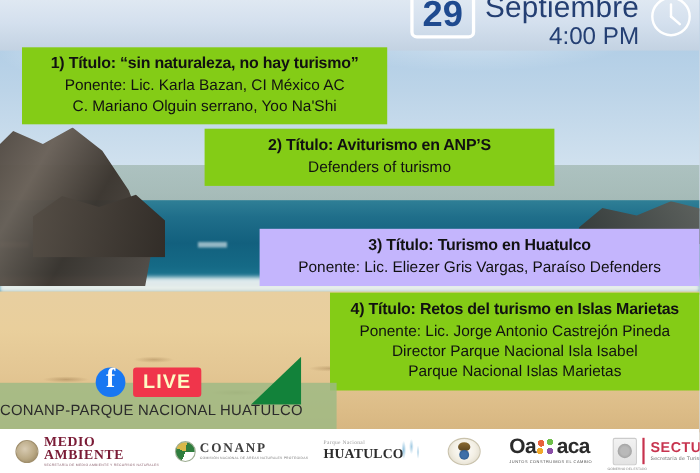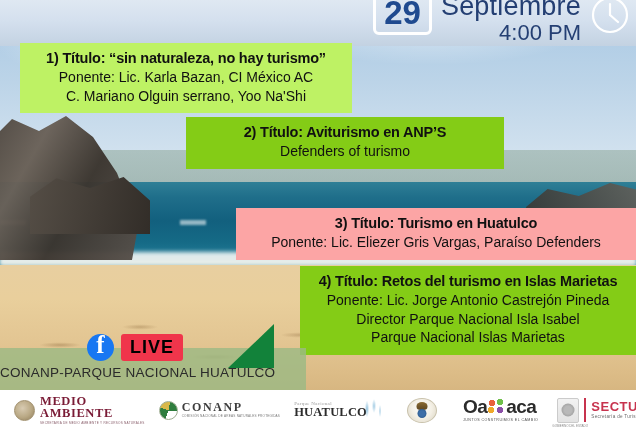--- a/index.html
+++ b/index.html
@@ -114,22 +114,22 @@
   .block {
     position:absolute;
     padding:6px 10px 8px 10px;
     color:#111;
     line-height:1.32;
   }
   .block .ttl {
     font-weight:bold; font-size:14.5px; letter-spacing:-.2px; white-space:nowrap;
   }
   .block .ln { font-size:14px; white-space:nowrap; }
-  .green-a { background:#bef264; }
-  .green-b { background:#fca5a5; }
+  .green-a { background:#84cc16; }
+  .green-b { background:#c4b5fd; }
   .tan     { background:#84cc16; }
 
   #block1 { left:20px;  top:43px;  width:332px; text-align:center; }
   #block2 { left:186px; top:117px; width:318px; text-align:center; }
   #block3 { left:236px; top:208px; width:400px; text-align:center; }
   #block4 { left:300px; top:266px; width:336px; text-align:center; }
 
   
   .green-band {
     position:absolute; left:0; top:348px; width:306px; height:42px;
@@ -147,21 +147,21 @@
   .fb-circle {
     width:27px; height:27px; border-radius:50%;
     background:#1877f2; position:relative; flex:0 0 auto;
   }
   .fb-circle:after {
     content:"f"; position:absolute; left:0; right:0; top:-3px;
     text-align:center; color:#fff; font-weight:bold; font-size:25px;
     font-family:"Liberation Serif", serif;
   }
   .live-badge {
-    background:#f0354b; color:#000000; font-weight:bold;
+    background:#f0354b; color:#fef9c3; font-weight:bold;
     font-size:18px; line-height:18px; letter-spacing:1px;
     padding:4px 9px 5px 9px; border-radius:3px;
   }
   .page-name {
     position:absolute; left:0; top:365px; width:270px; text-align:center;
     color:#2b2b2b; font-size:13.5px; letter-spacing:.25px; white-space:nowrap;
   }
 
   
   .footer {

